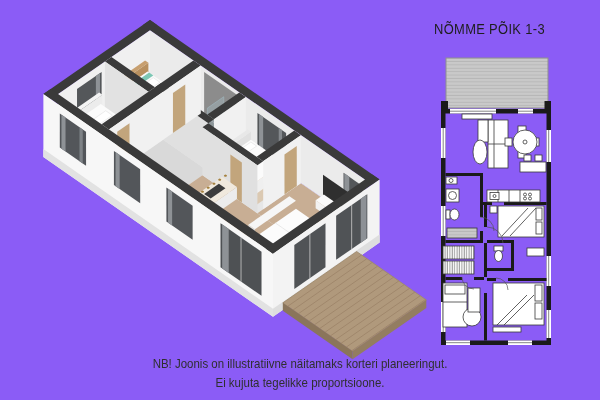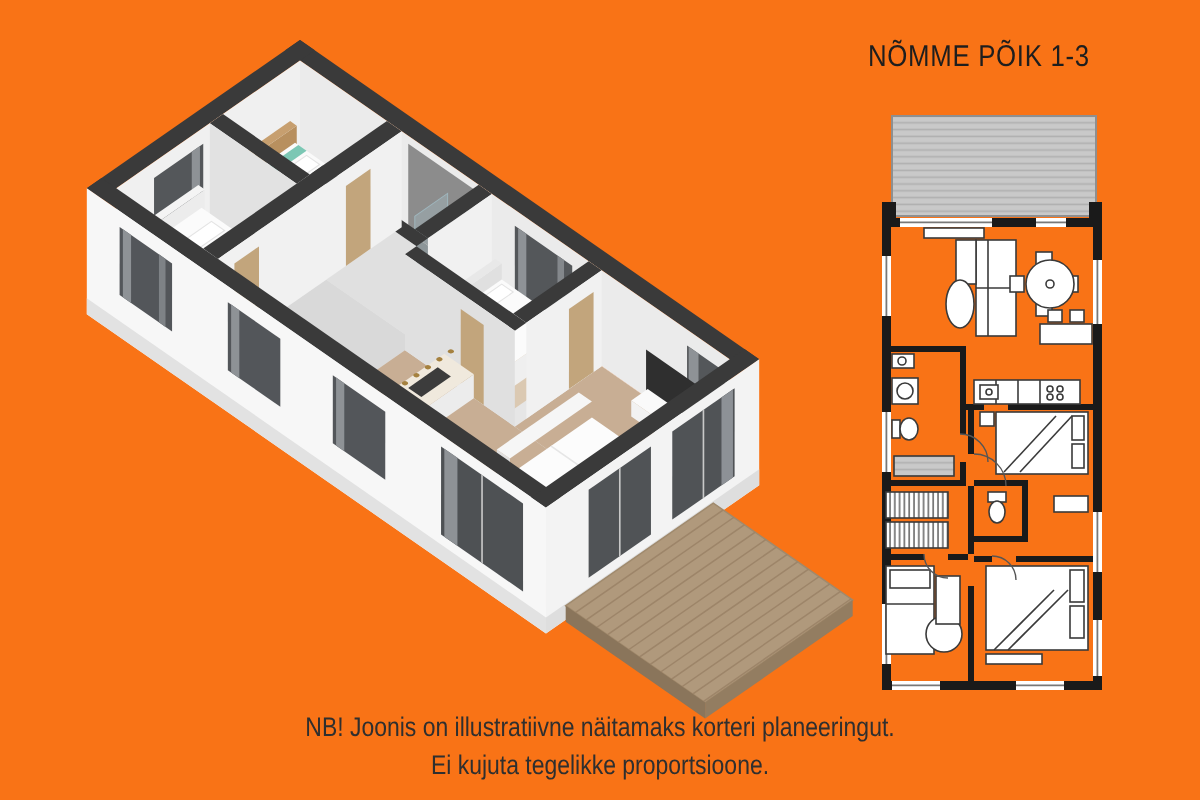--- a/index.html
+++ b/index.html
@@ -1,16 +1,16 @@
 <!DOCTYPE html>
 <html><head>
 <meta charset="utf-8">
 <style>
   html,body{margin:0;padding:0;background:#ffffff;}
-  .stage{position:relative;width:600px;height:400px;background:#f97316;overflow:hidden;
+  .stage{position:relative;width:600px;height:400px;background:#8b5cf6;overflow:hidden;
          font-family:"Liberation Sans",sans-serif;}
   .plan-title{position:absolute;left:434px;top:20px;font-size:15px;font-weight:400;
               color:#1e1e1e;letter-spacing:.4px;transform:scaleX(.86);transform-origin:left center;
               white-space:nowrap;}
   .iso{position:absolute;left:0;top:0;}
   .plan2d{position:absolute;left:432px;top:50px;}
   .disclaimer{position:absolute;left:0;right:0;top:355px;text-align:center;color:#2f2f2f;
               font-size:13.5px;line-height:1.38;transform:scaleX(.85);transform-origin:center top;}
 </style>
 </head>

